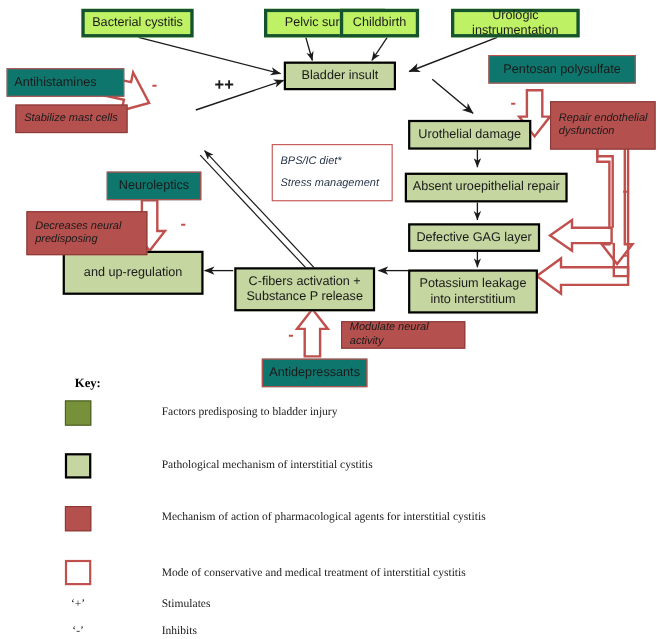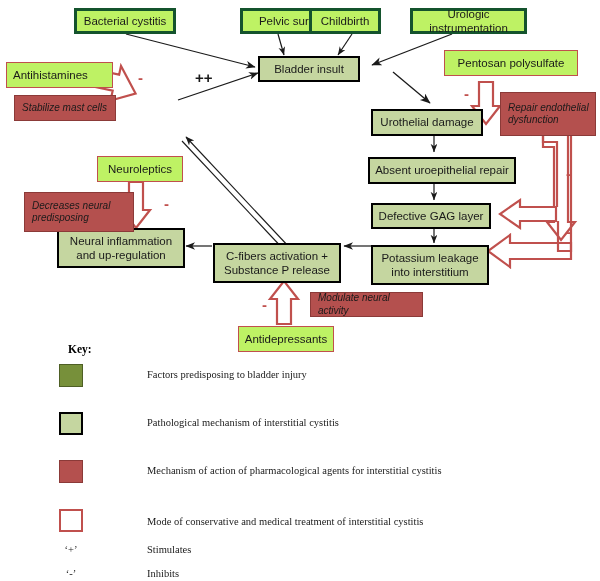--- a/index.html
+++ b/index.html
@@ -51,21 +51,21 @@
     color: #1a1a1a;
     font-size: 10px;
     font-style: italic;
     align-items: flex-start;
     justify-content: center;
     text-align: left;
     padding-left: 7px;
   }
   
   .box.treat {
-    background: #bef264;
+    background: #0f766e;
     border: 1.8px solid #c0504d;
     color: #1a1a1a;
     font-size: 11.5px;
   }
   .box.treat.left-align {
     align-items: center;
     text-align: left;
     padding-left: 6px;
   }
   .box.conserv {
@@ -242,40 +242,43 @@
     <span class="ln">Potassium leakage</span>
     <span class="ln">into interstitium</span>
   </div>
 
   <div class="box mech" style="left:213px; top:243px; width:128px; height:40px;">
     <span class="ln">C-fibers activation +</span>
     <span class="ln">Substance P release</span>
   </div>
 
   <div class="box mech" style="left:57px;  top:228px; width:128px; height:40px;">
-    <span class="ln">Neural inflammation</span>
     <span class="ln">and up-regulation</span>
   </div>
 
   <div class="box treat left-align" style="left:6px; top:62px; width:107px; height:26px;">
     <span class="ln">Antihistamines</span>
   </div>
 
   <div class="box treat" style="left:444px; top:50px; width:134px; height:26px;">
     <span class="ln">Pentosan polysulfate</span>
   </div>
 
   <div class="box treat" style="left:97px; top:156px; width:86px; height:26px;">
     <span class="ln">Neuroleptics</span>
   </div>
 
   <div class="box treat" style="left:238px; top:326px; width:96px; height:26px;">
     <span class="ln">Antidepressants</span>
   </div>
 
+  <div class="box conserv" style="left:247px; top:131px; width:110px; height:52px;">
+    <span class="ln">BPS/IC diet*</span>
+    <span class="ln">Stress management</span>
+  </div>
 
   <div class="box action" style="left:14px; top:95px; width:102px; height:26px;">
     <span class="ln">Stabilize mast cells</span>
   </div>
 
   <div class="box action" style="left:500px; top:92px; width:96px; height:44px;">
     <span class="ln">Repair endothelial</span>
     <span class="ln">dysfunction</span>
   </div>
 

